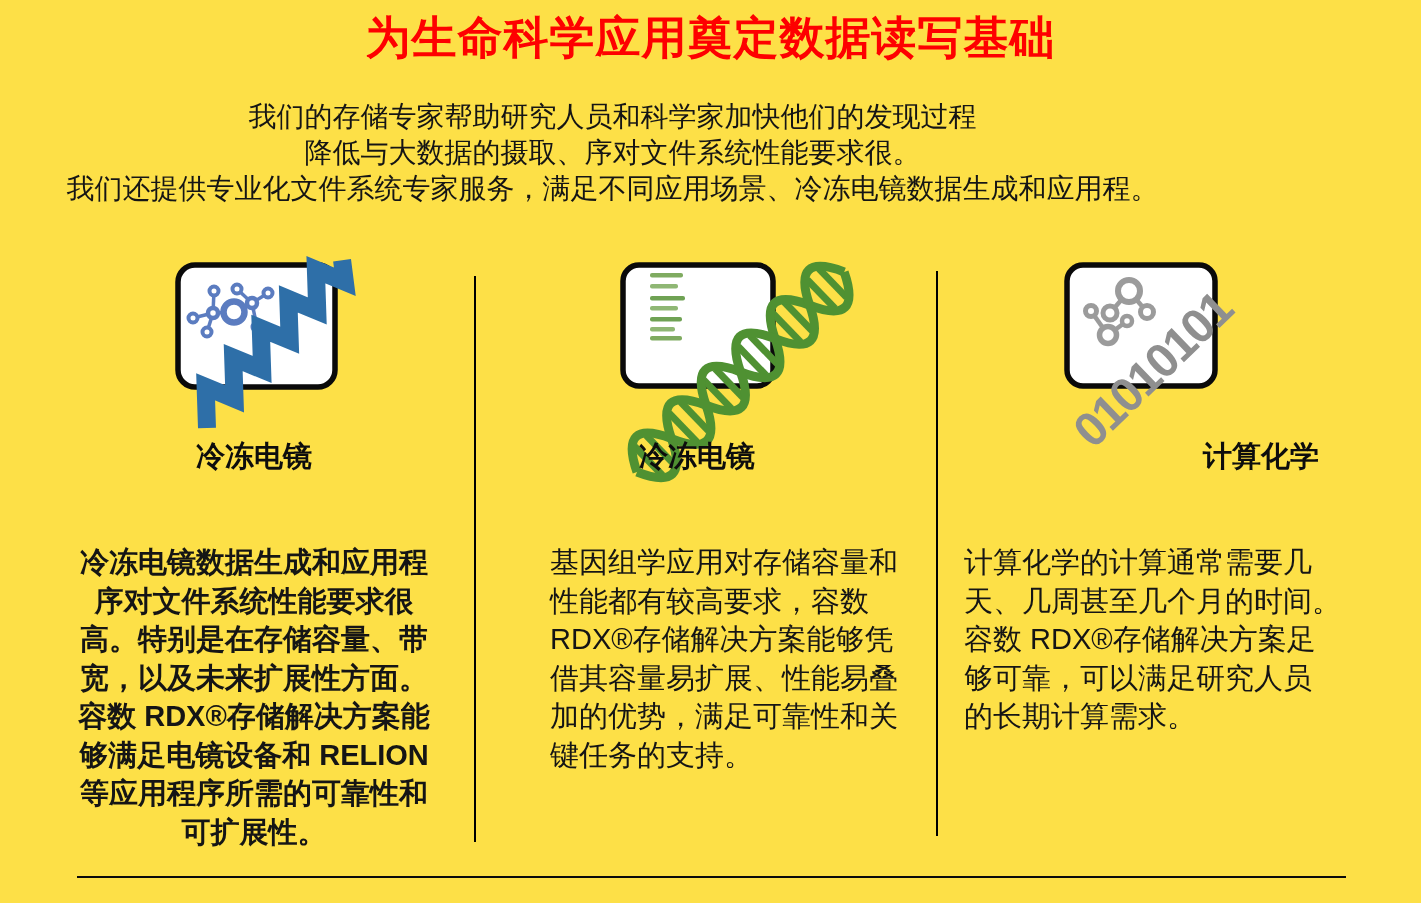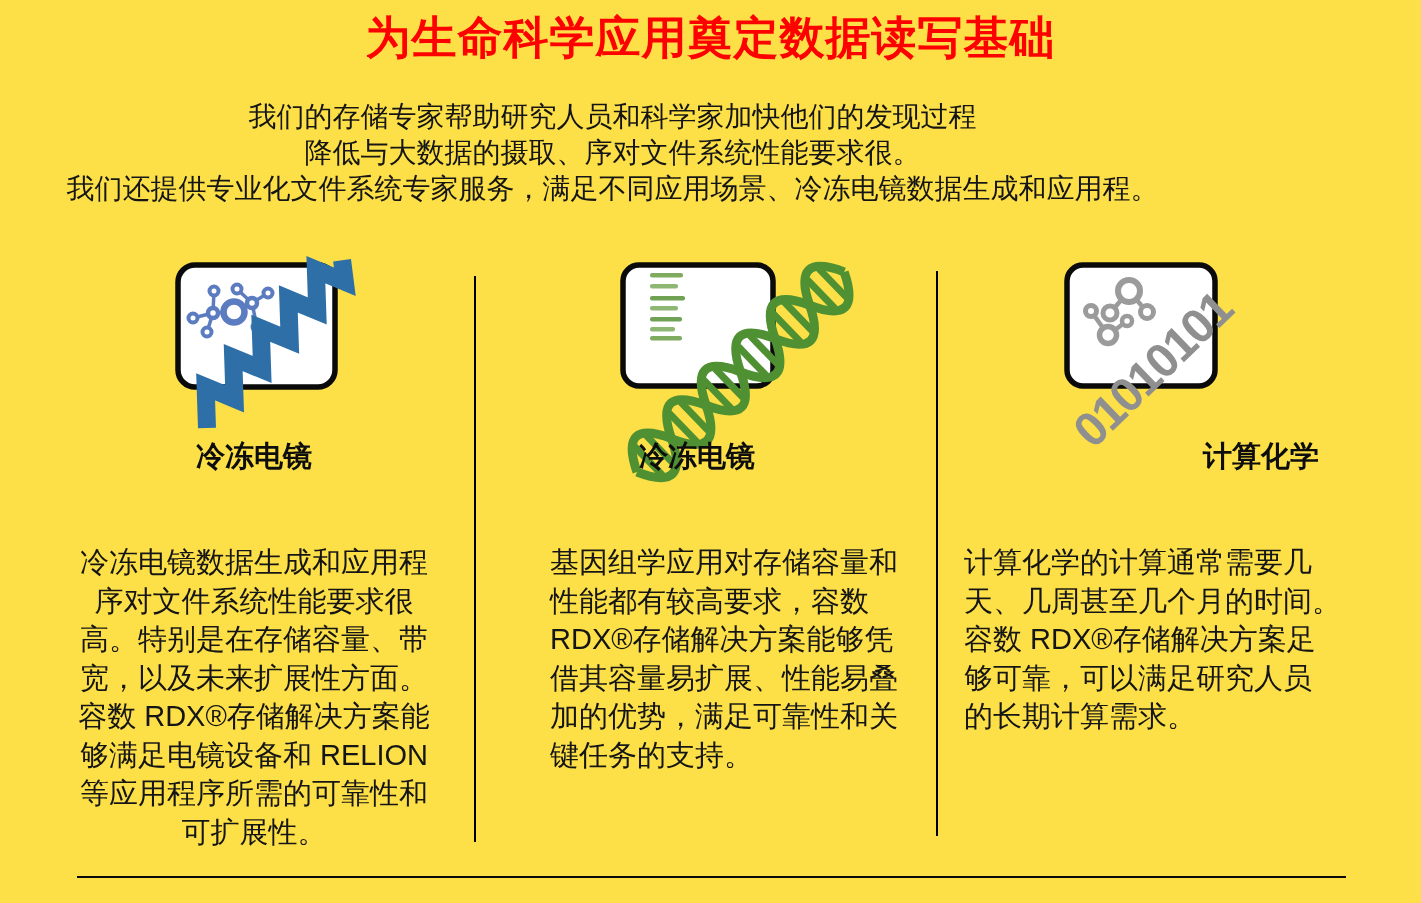--- a/index.html
+++ b/index.html
@@ -102,21 +102,21 @@
       <circle cx="168" cy="72" r="6.5" fill="#fff" stroke-width="5"></circle>
       <circle cx="129" cy="95" r="8.5" fill="#fff" stroke-width="5.5"></circle>
     </g>
     <text transform="translate(114,210) rotate(-44)" font-size="48" font-weight="700" fill="#8f8f8f" letter-spacing="-2" font-family="Liberation Sans, sans-serif">01010101</text>
   </svg>
 
   <div class="col-heading" style="left:74px;">冷冻电镜</div>
   <div class="col-heading" style="left:517px;">冷冻电镜</div>
   <div class="col-heading" style="left:959px;text-align:right;">计算化学</div>
 
-  <div class="col-body body-center" style="left:74px;width:360px;">冷冻电镜数据生成和应用程
+  <div class="col-body body-center" style="left:74px;width:360px;font-weight:bold;">冷冻电镜数据生成和应用程
 序对文件系统性能要求很
 高。特别是在存储容量、带
 宽，以及未来扩展性方面。
 容数 RDX®存储解决方案能
 够满足电镜设备和 RELION
 等应用程序所需的可靠性和
 可扩展性。</div>
   <div class="col-body" style="left:518px;width:390px;margin-left:32px;">基因组学应用对存储容量和
 性能都有较高要求，容数
 RDX®存储解决方案能够凭

